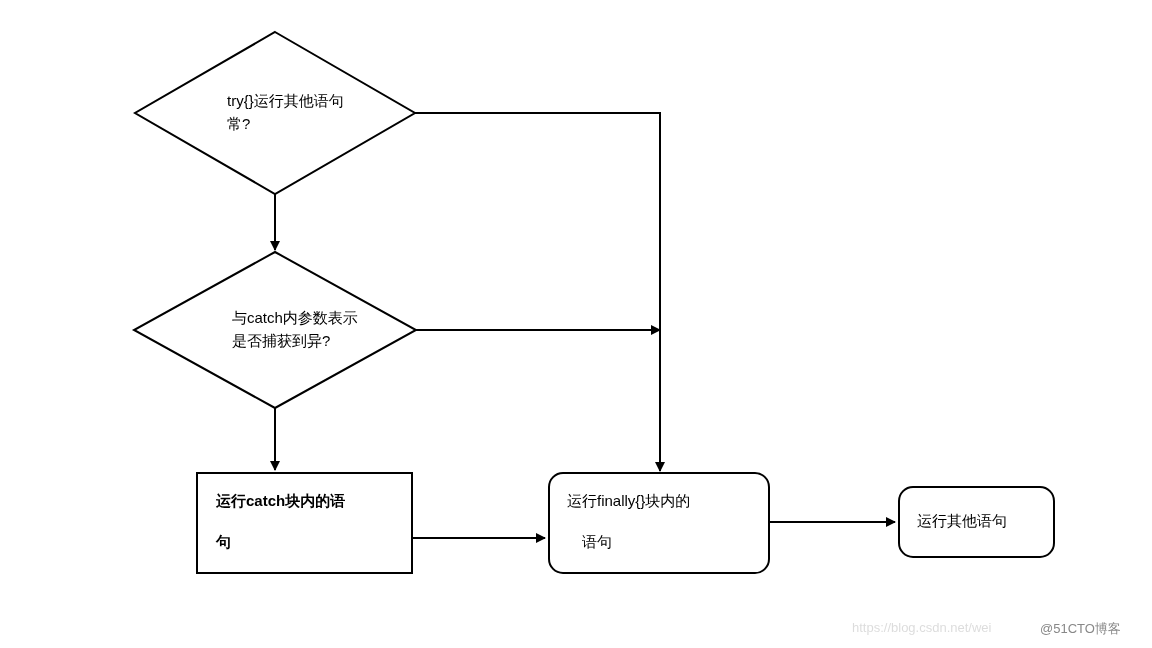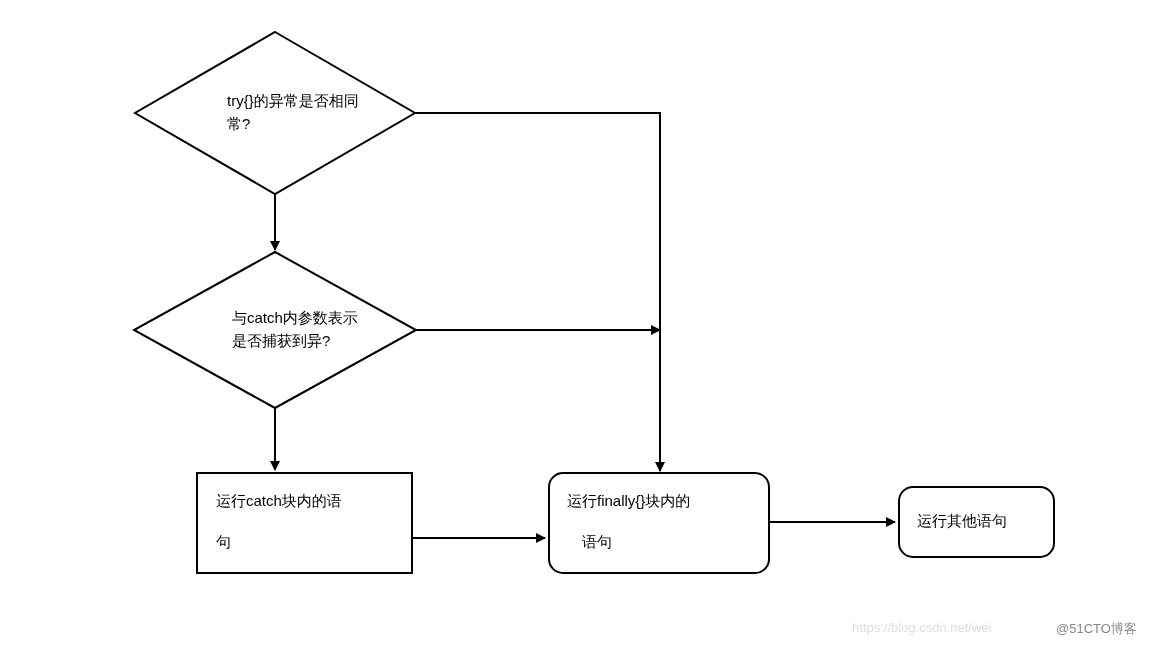--- a/index.html
+++ b/index.html
@@ -56,35 +56,35 @@
 
   <rect x="899" y="487" width="155" height="70" rx="14" ry="14" fill="none" stroke="#000" stroke-width="2"></rect>
 
   <polyline points="415,113 660,113 660,278" fill="none" stroke="#000" stroke-width="2"></polyline>
 
   <polyline points="416,330 660,330" fill="none" stroke="#000" stroke-width="2" marker-end="url(#arrow)"></polyline>
   <line x1="660" y1="278" x2="660" y2="471" stroke="#000" stroke-width="2" marker-end="url(#arrow)"></line>
 </svg>
 
 <div class="node-text" style="left:227px; top:90px; width:140px;">
-  <div>try{}的异常是否相同</div>
+  <div>try{}运行其他语句</div>
   <div>常?</div>
 </div>
 
 <div class="node-text" style="left:232px; top:307px; width:160px;">
   <div>与catch内参数表示</div>
   <div>是否捕获到异?</div>
 </div>
 
-<div class="node-text" style="left:216px; top:490px; width:180px;">
+<div class="node-text" style="left:216px; top:490px; width:180px;font-weight:bold;">
   <div>运行catch块内的语</div>
   <div style="margin-top:18px;">句</div>
 </div>
 
 <div class="node-text" style="left:567px; top:490px; width:190px;">
   <div>运行finally{}块内的</div>
   <div style="margin-top:18px;margin-left:15px;">语句</div>
 </div>
 
 <div class="node-text" style="left:917px; top:510px;">运行其他语句</div>
 
 <div class="watermark" style="left:852px; top:620px; opacity:0.5;">https://blog.csdn.net/wei</div>
-<div class="watermark" style="left:1040px; top:620px; color:#888;margin-left:16px;">@51CTO博客</div>
+<div class="watermark" style="left:1040px; top:620px; color:#888;">@51CTO博客</div>
 
 </body></html>

